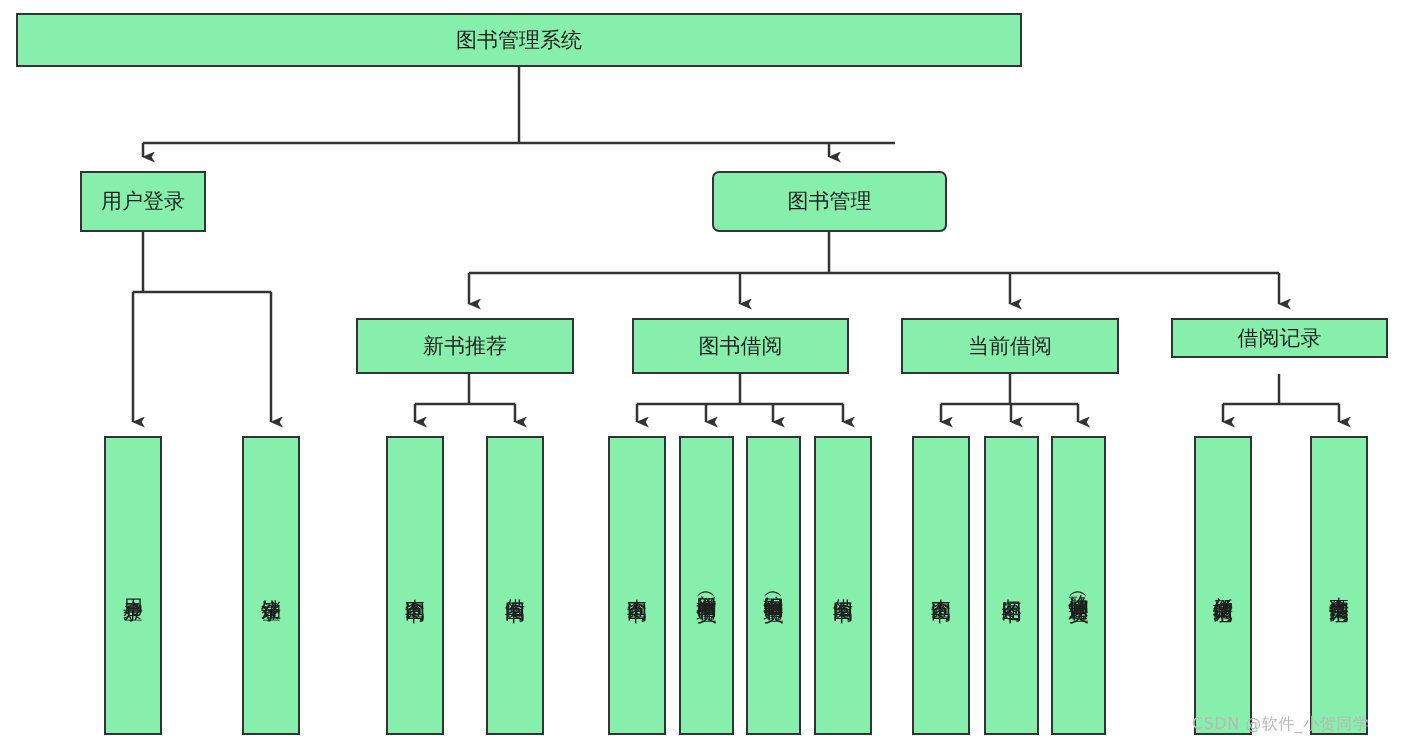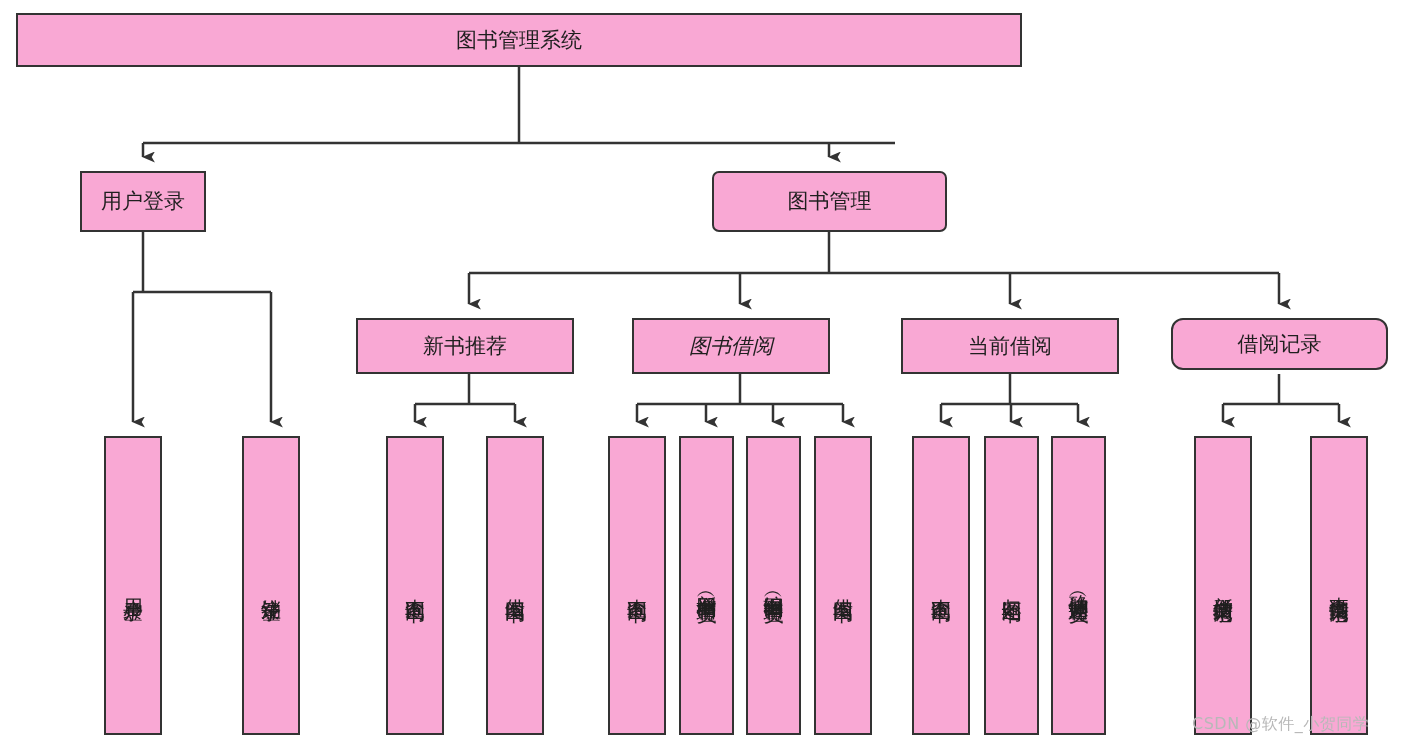--- a/index.html
+++ b/index.html
@@ -21,21 +21,21 @@
     position: absolute;
     left: 0;
     top: 0;
     width: 1405px;
     height: 747px;
   }
   .node {
     position: absolute;
     box-sizing: border-box;
     border: 2px solid #333333;
-    background: #f9a8d4;
+    background: #86efac;
     display: flex;
     align-items: center;
     justify-content: center;
     z-index: 2;
   }
   .node .label {
     color: #1f1f1f;
     line-height: 1.16;
     text-align: center;
     white-space: pre-line;
@@ -131,27 +131,27 @@
   <div class="node horiz" style="left:80px; top:171px; width:126px; height:61px;">
     <span class="label">用户登录</span>
   </div>
   <div class="node horiz" style="left:712px; top:171px; width:235px; height:61px;border-radius:7px;">
     <span class="label">图书管理</span>
   </div>
 
   <div class="node horiz" style="left:356px; top:318px; width:218px; height:56px;">
     <span class="label">新书推荐</span>
   </div>
-  <div class="node horiz" style="left:632px; top:318px; width:198px; height:56px;font-style:italic;">
+  <div class="node horiz" style="left:632px; top:318px; width:217px; height:56px;">
     <span class="label">图书借阅</span>
   </div>
   <div class="node horiz" style="left:901px; top:318px; width:218px; height:56px;">
     <span class="label">当前借阅</span>
   </div>
-  <div class="node horiz" style="left:1171px; top:318px; width:217px; height:52px;border-radius:12px;">
+  <div class="node horiz" style="left:1171px; top:318px; width:217px; height:40px;">
     <span class="label">借阅记录</span>
   </div>
 
   <div class="node vert" style="left:104px; top:436px; width:58px; height:299px;">
     <span class="label">用户登录</span>
   </div>
   <div class="node vert" style="left:242px; top:436px; width:58px; height:299px;">
     <span class="label">注销登录</span>
   </div>
   <div class="node vert" style="left:386px; top:436px; width:58px; height:299px;">

